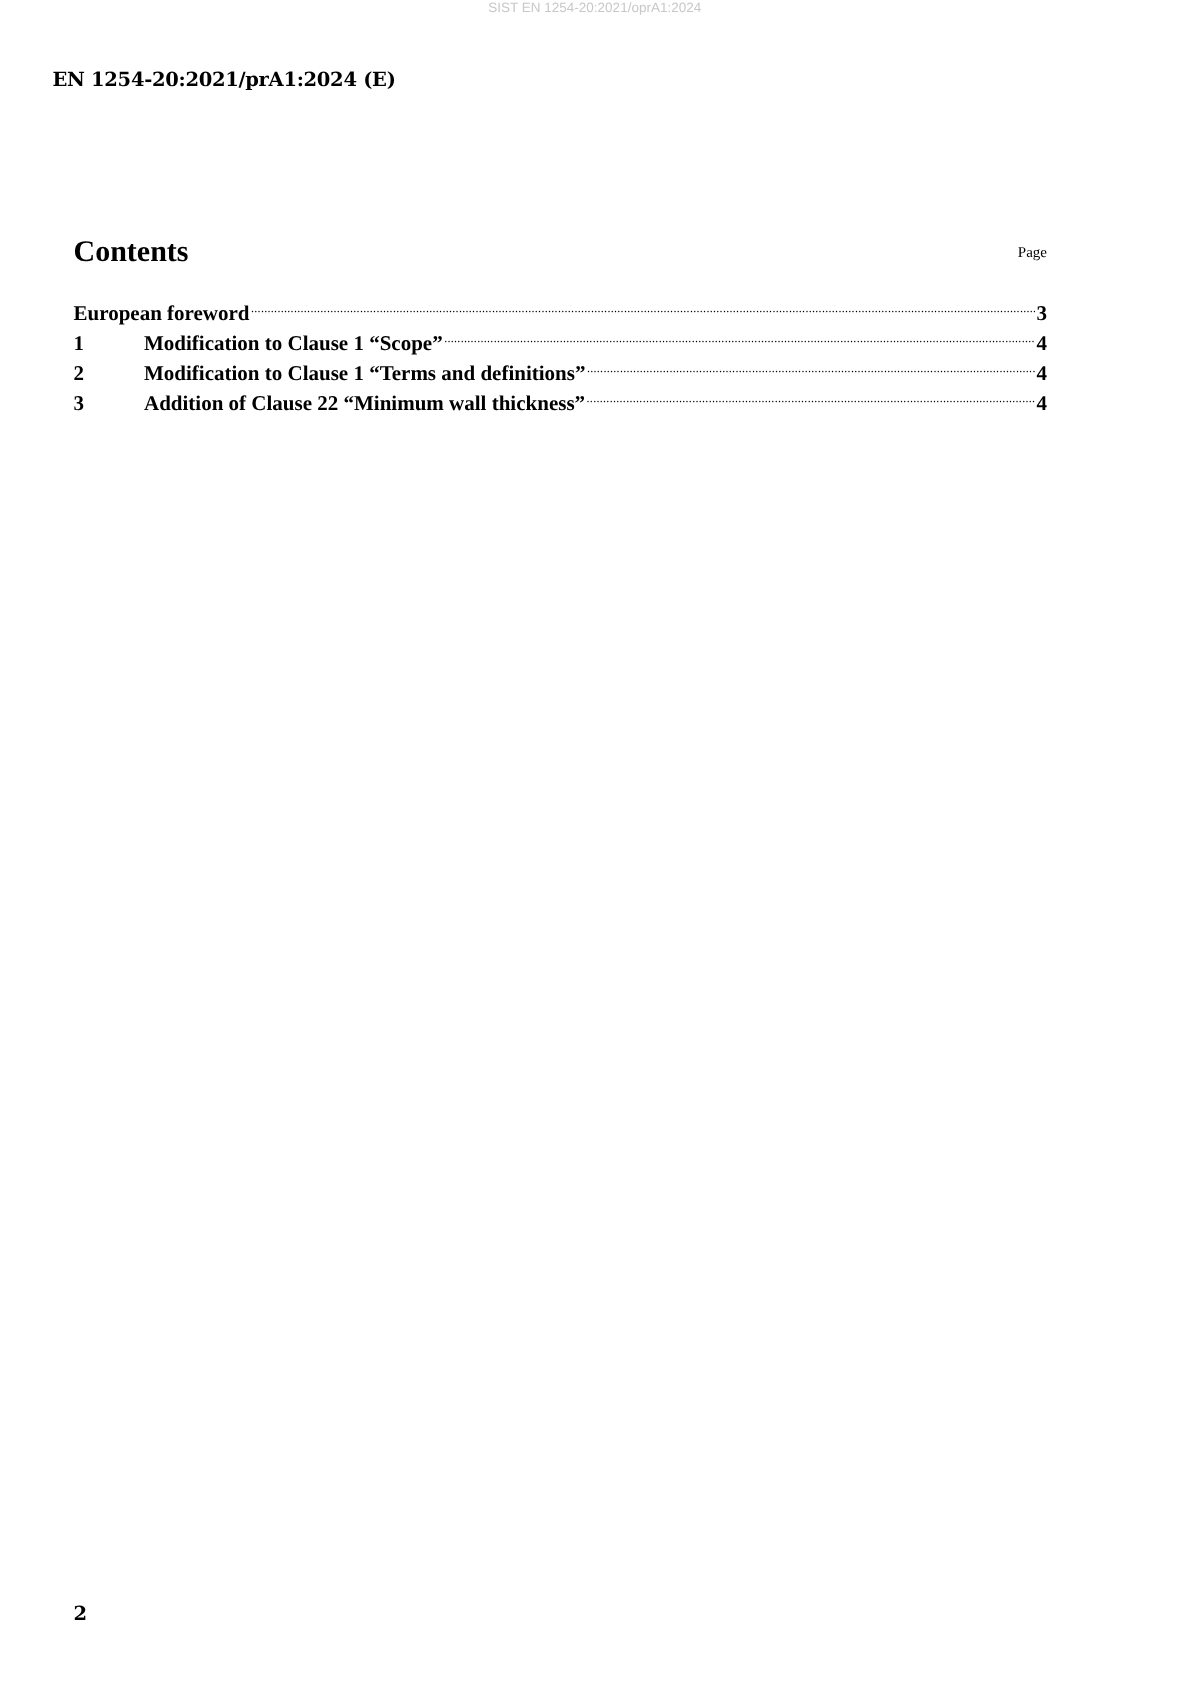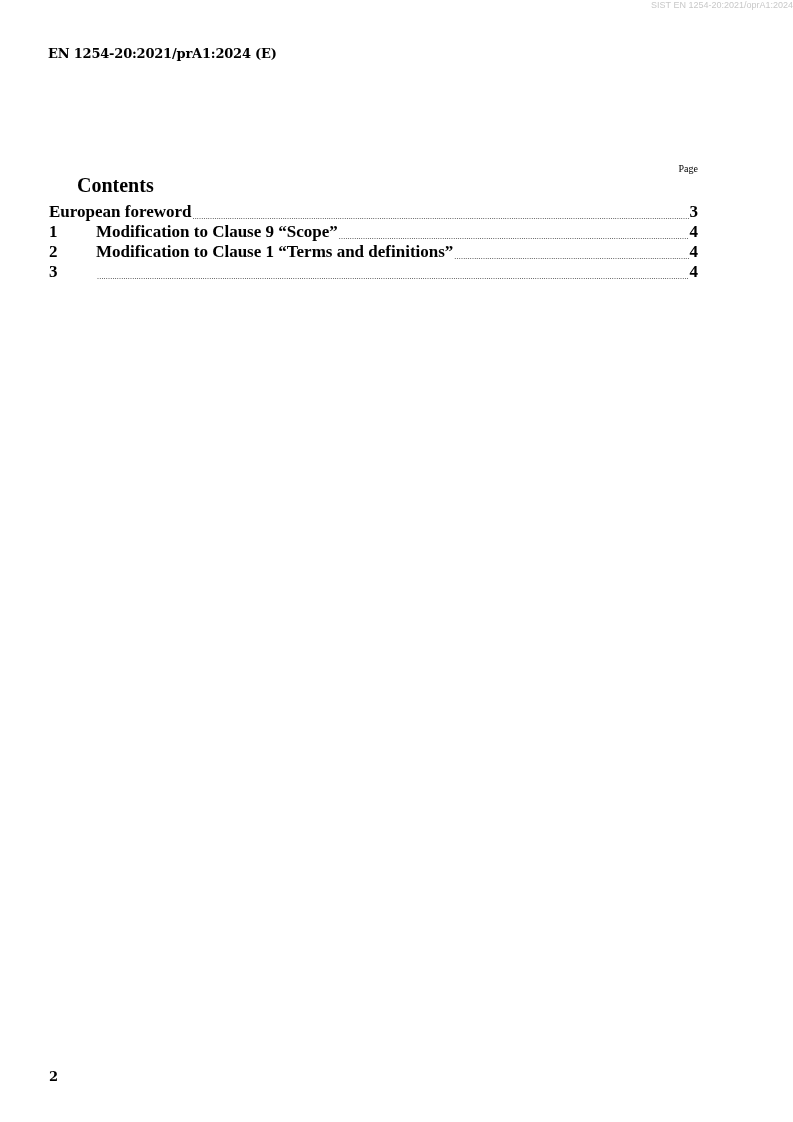--- a/index.html
+++ b/index.html
@@ -13,71 +13,70 @@
       position: relative;
       overflow: hidden;
       font-family: "DejaVu Serif", "Liberation Serif", serif;
       color: #000;
     }
     .watermark {
       position: absolute;
       top: 0;
       left: 0;
       width: 793px;
-      text-align: right;
+      text-align: center;
       font-family: "Liberation Sans", "DejaVu Sans", sans-serif;
       font-size: 9px;
       line-height: 11px;
       color: #c8c8c8;
     }
     .doc-id {
       position: absolute;
       top: 46px;
-      left: 48px;
+      left: 35px;
       font-family: "DejaVu Serif", serif;
       font-weight: bold;
       font-size: 13px;
       letter-spacing: -0.2px;
     }
     .contents-header {
       position: absolute;
       top: 157px;
       left: 49px;
       width: 649px;
       height: 24px;
     }
     .contents-title {
       position: absolute;
       left: 0;
-      top: 17px;
+      top: 0;
       font-family: "Liberation Serif", "DejaVu Serif", serif;
       font-weight: bold;
       font-size: 20px;
-      margin-left: 28px;
     }
     .page-label {
       position: absolute;
       right: 0;
       top: 6px;
       font-family: "Liberation Serif", "DejaVu Serif", serif;
       font-size: 10px;
     }
     .toc {
       position: absolute;
       top: 202px;
       left: 49px;
       width: 649px;
     }
     .toc-row {
       display: flex;
-      align-items: flex-end;
+      align-items: flex-start;
       height: 20px;
       font-family: "Liberation Serif", "DejaVu Serif", serif;
       font-weight: bold;
-      font-size: 17px;
+      font-size: 14px;
       white-space: nowrap;
     }
     .toc-num {
       width: 47px;
       flex: 0 0 47px;
     }
     .toc-title {
       flex: 0 0 auto;
     }
     .toc-leader {
@@ -118,30 +117,31 @@
 </div>
 
 <div class="toc">
   <div class="toc-row">
     <span class="toc-title">European foreword</span>
     <span class="toc-leader"></span>
     <span class="toc-page">3</span>
   </div>
   <div class="toc-row">
     <span class="toc-num">1</span>
-    <span class="toc-title">Modification to Clause 9 “Scope”</span>
+    <span class="toc-title">Modification to Clause 1 “Scope”</span>
     <span class="toc-leader"></span>
     <span class="toc-page">4</span>
   </div>
   <div class="toc-row">
     <span class="toc-num">2</span>
     <span class="toc-title">Modification to Clause 1 “Terms and definitions”</span>
     <span class="toc-leader"></span>
     <span class="toc-page">4</span>
   </div>
   <div class="toc-row">
     <span class="toc-num">3</span>
+    <span class="toc-title">Addition of Clause 22 “Minimum wall thickness”</span>
     <span class="toc-leader"></span>
     <span class="toc-page">4</span>
   </div>
 </div>
 
 <div class="folio">2</div>
 
 </body></html>

